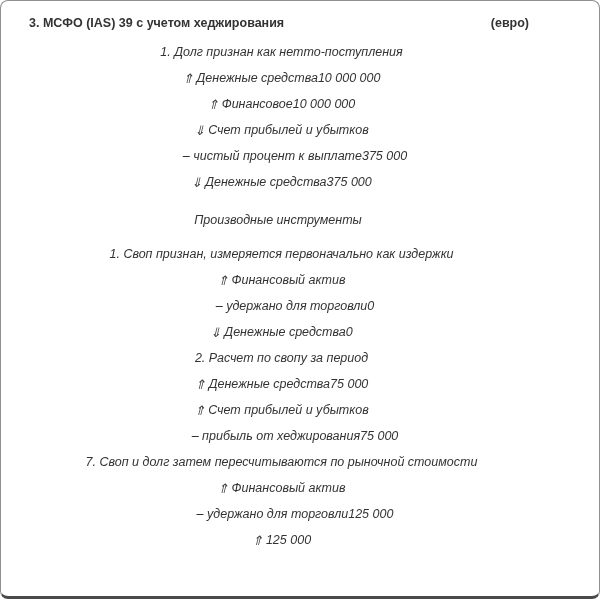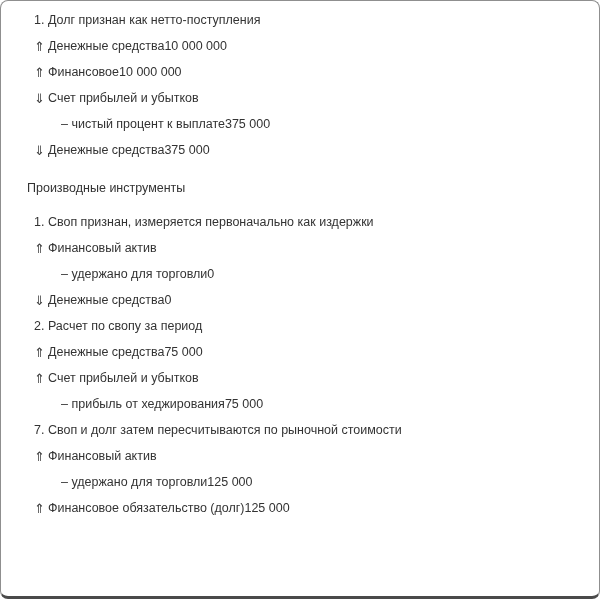--- a/index.html
+++ b/index.html
@@ -27,25 +27,26 @@
     justify-content: space-between;
     align-items: center;
     height: 32px;
     font-weight: bold;
     font-size: 12.5px;
   }
   .doc-header .title { padding-left: 2px; }
   .doc-header .right { padding-right: 44px; }
   .row {
     display: flex;
-    justify-content: flex-start;
+    justify-content: center;
     align-items: center;
     height: 26px;
     font-size: 12.5px;
     line-height: 1;
+    font-style: italic;
   }
   .row .left {
     display: flex;
     align-items: center;
     white-space: nowrap;
   }
   .row.section .left { padding-left: 7px; }
   .row.entry .left { padding-left: 7px; }
   .row.sub .left { padding-left: 34px; }
   .row.heading { margin-top: 12px; margin-bottom: 8px; }
@@ -58,20 +59,24 @@
   .value {
     padding-right: 44px;
     white-space: nowrap;
     text-align: right;
   }
 </style>
 </head>
 <body>
 
 <div class="doc">
+  <div class="doc-header">
+    <span class="title">3. МСФО (IAS) 39 с учетом хеджирования</span>
+    <span class="right">(евро)</span>
+  </div>
   <div id="rows">
       <div class="row section">
         <div class="left">
           <span class="label">1. Долг признан как нетто-поступления</span>
         </div>
         <div class="value"></div>
       </div>
       <div class="row entry">
         <div class="left">
           <span class="arrow">⇑</span>
@@ -179,18 +184,17 @@
       </div>
       <div class="row sub">
         <div class="left">
           <span class="label">– удержано для торговли</span>
         </div>
         <div class="value">125 000</div>
       </div>
       <div class="row entry">
         <div class="left">
           <span class="arrow">⇑</span>
-          <span class="label">Финансовое обязательство (долг)</span>
         </div>
         <div class="value">125 000</div>
       </div>
     </div>
 </div>
 
 </body></html>

